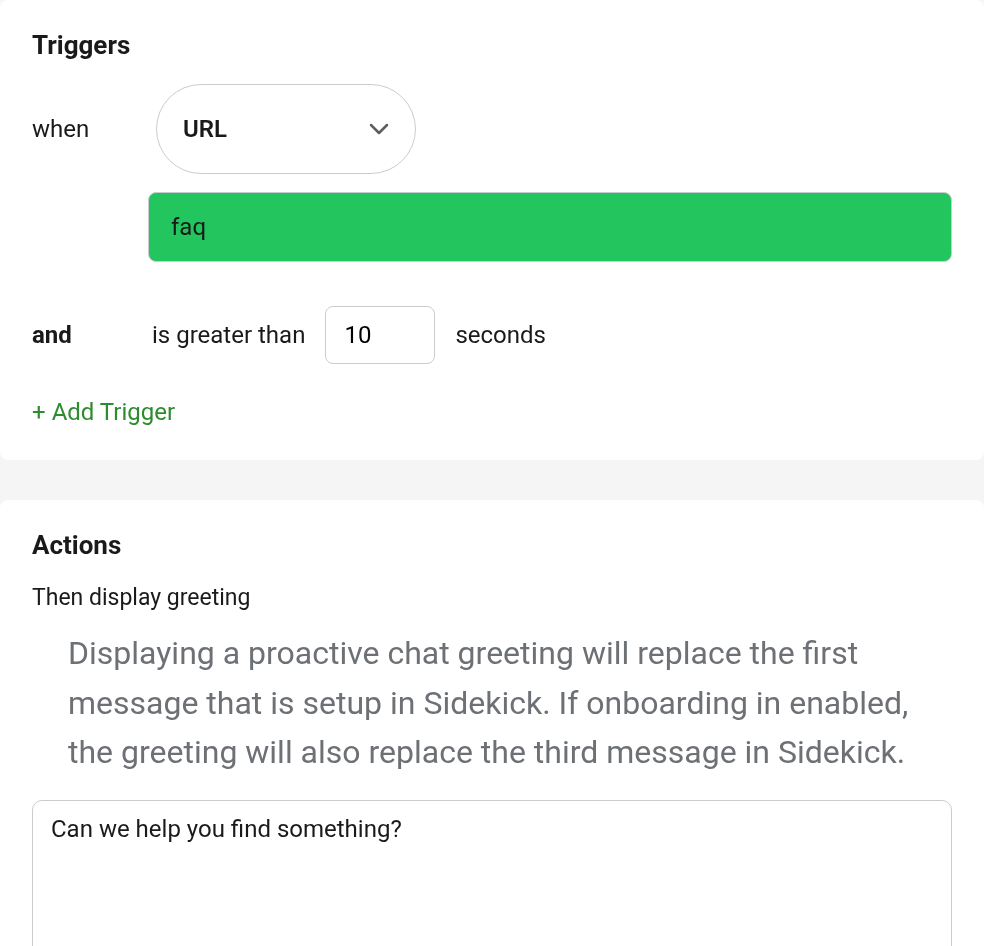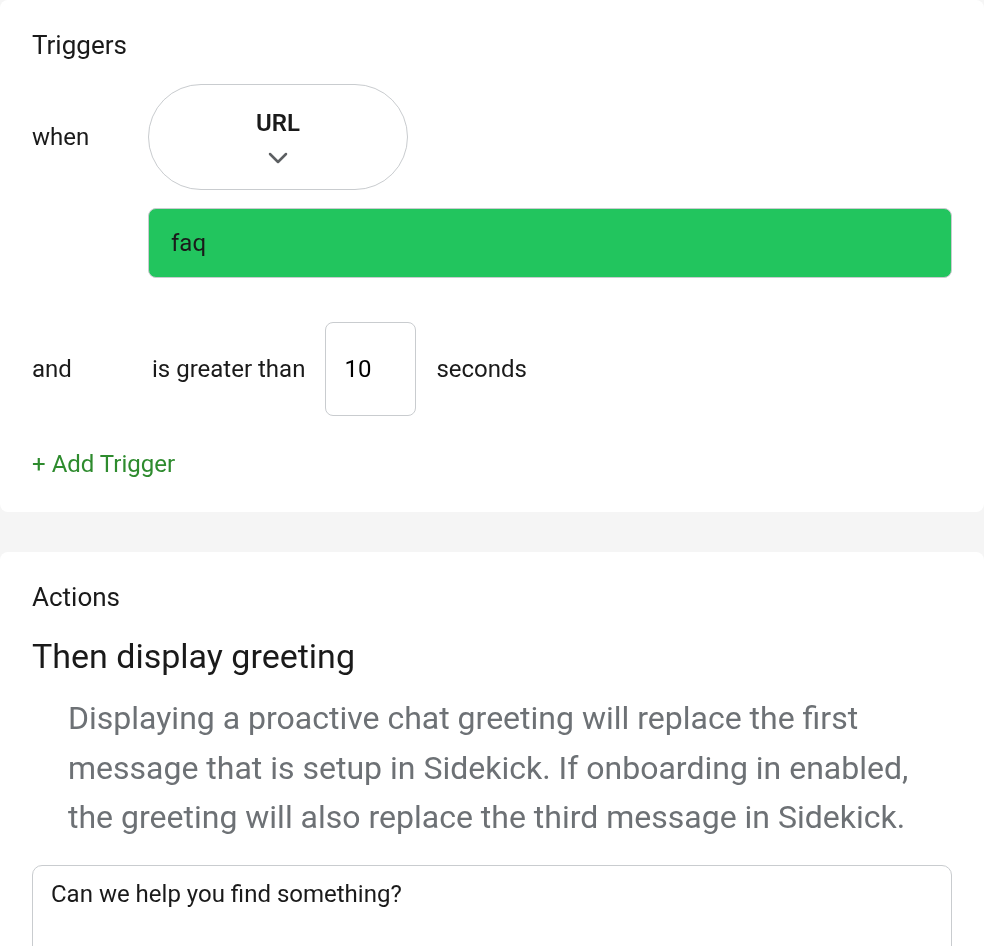--- a/index.html
+++ b/index.html
@@ -16,48 +16,47 @@
       color: #1a1a1a;
     }
     .panel {
       background: #ffffff;
       border-radius: 8px;
       padding: 30px 32px 34px 32px;
       margin-bottom: 40px;
     }
     .panel-title {
       font-size: 26px;
-      font-weight: 400;
+      font-weight: 700;
       margin-bottom: 24px;
     }
     .trigger-row-1 {
       display: flex;
       align-items: center;
-      gap: 16px;
+      gap: 24px;
       flex-wrap: wrap;
     }
     .when-label {
       width: 100px;
       font-size: 24px;
       font-weight: 400;
       color: #1a1a1a;
     }
     .pill-select {
       display: inline-flex;
       align-items: center;
       gap: 14px;
       border: 1px solid #c9cccf;
       border-radius: 999px;
-      padding: 24px 26px;
+      padding: 30px 26px;
       background: #ffffff;
       cursor: pointer;
       font-size: 24px;
       font-weight: 600;
       color: #1a1a1a;
-      flex-direction: column;
     }
     .chevron {
       display: inline-flex;
       align-items: center;
       justify-content: center;
     }
     .chevron svg {
       width: 20px;
       height: 14px;
     }
@@ -83,33 +82,33 @@
     .trigger-row-3 {
       margin-top: 44px;
       display: flex;
       align-items: center;
       gap: 20px;
       flex-wrap: wrap;
     }
     .and-label {
       width: 100px;
       font-size: 24px;
-      font-weight: 400;
+      font-weight: 700;
     }
     .plain-label {
       font-size: 24px;
       font-weight: 400;
     }
     .num-field {
       border: 1px solid #c9cccf;
       border-radius: 8px;
-      padding: 32px 18px;
-      font-size: 24px;
-      font-family: inherit;
-      width: 91px;
+      padding: 14px 18px;
+      font-size: 24px;
+      font-family: inherit;
+      width: 110px;
       outline: none;
       background: #fff;
     }
     .add-trigger {
       margin-top: 34px;
       display: inline-flex;
       align-items: center;
       gap: 6px;
       color: #2e8b2e;
       font-size: 24px;
@@ -117,21 +116,21 @@
       cursor: pointer;
       background: none;
       border: none;
       font-family: inherit;
     }
     .add-trigger .plus {
       font-size: 24px;
       font-weight: 400;
     }
     .actions-subtitle {
-      font-size: 34px;
+      font-size: 23px;
       font-weight: 400;
       color: #1a1a1a;
       margin-bottom: 18px;
     }
     .actions-desc {
       font-size: 32px;
       font-weight: 400;
       color: #6d7175;
       line-height: 1.55;
       margin-bottom: 22px;

